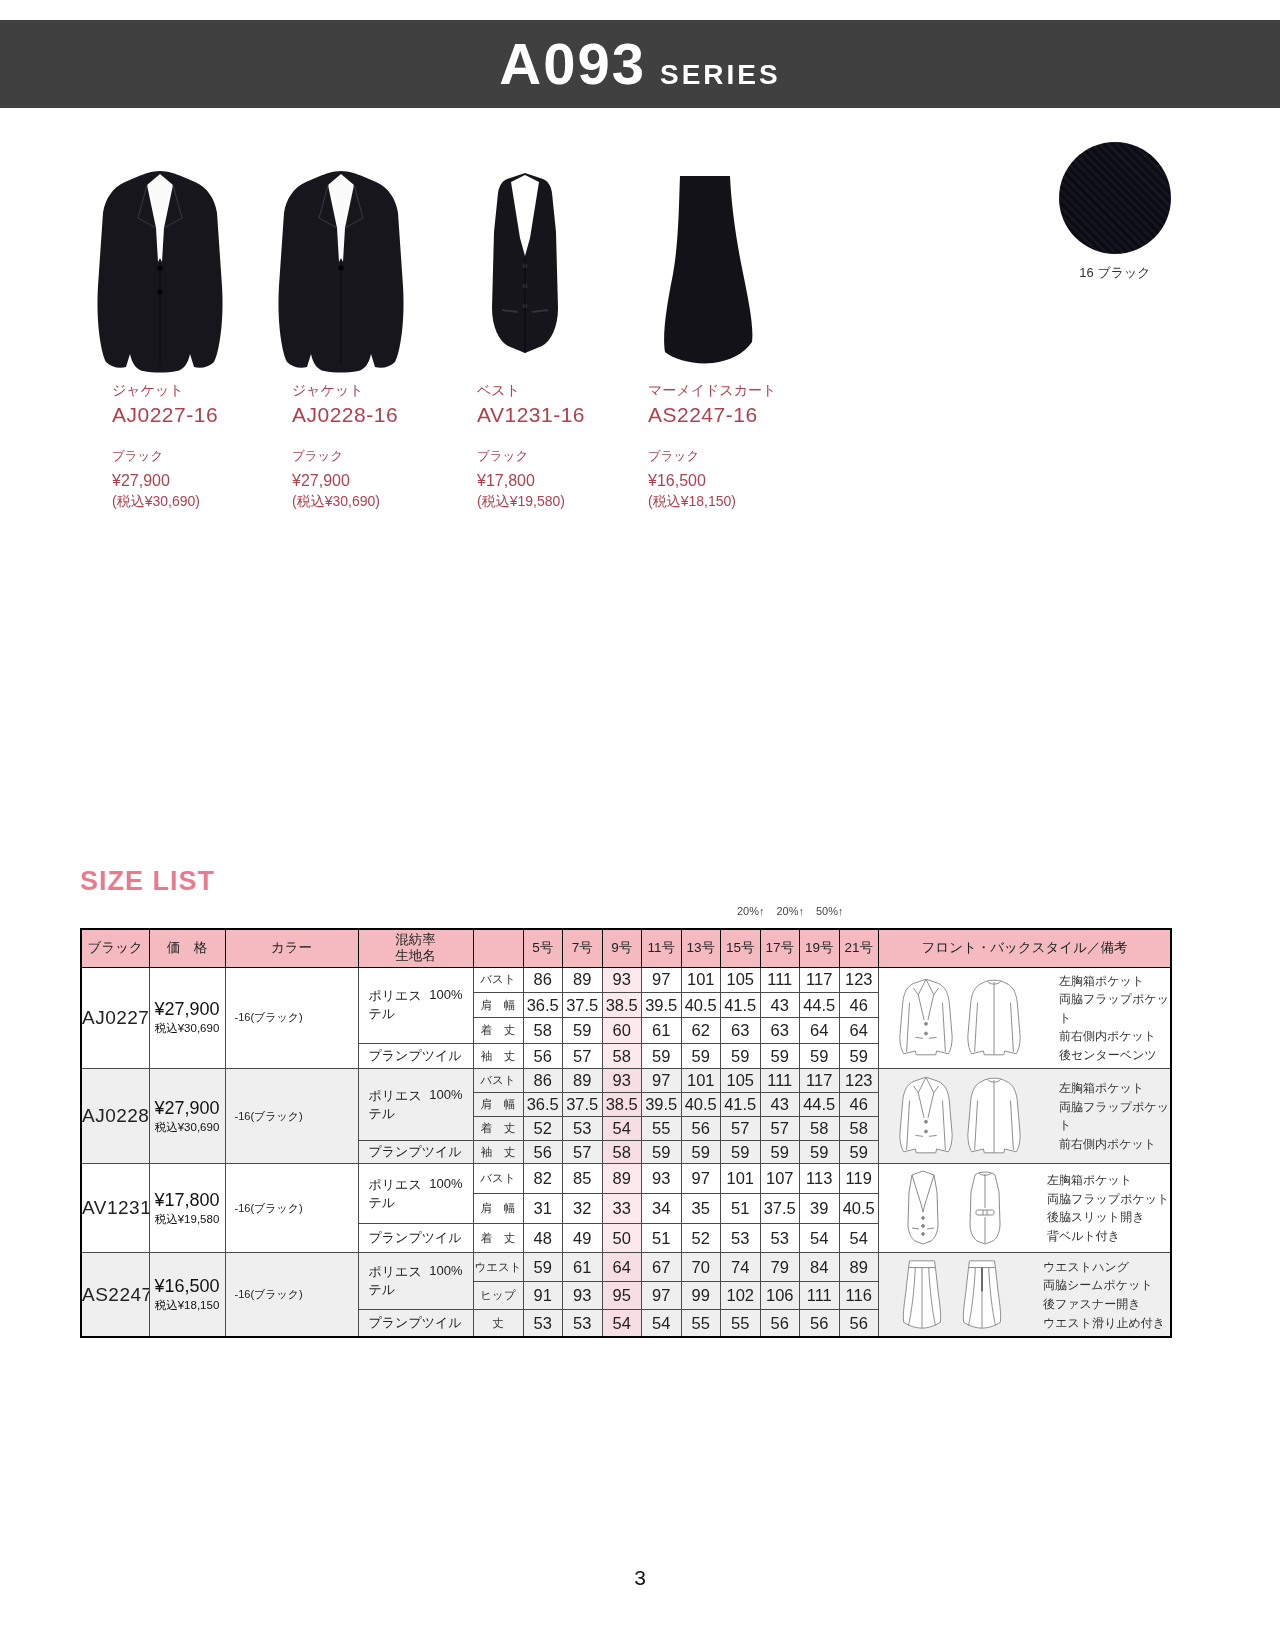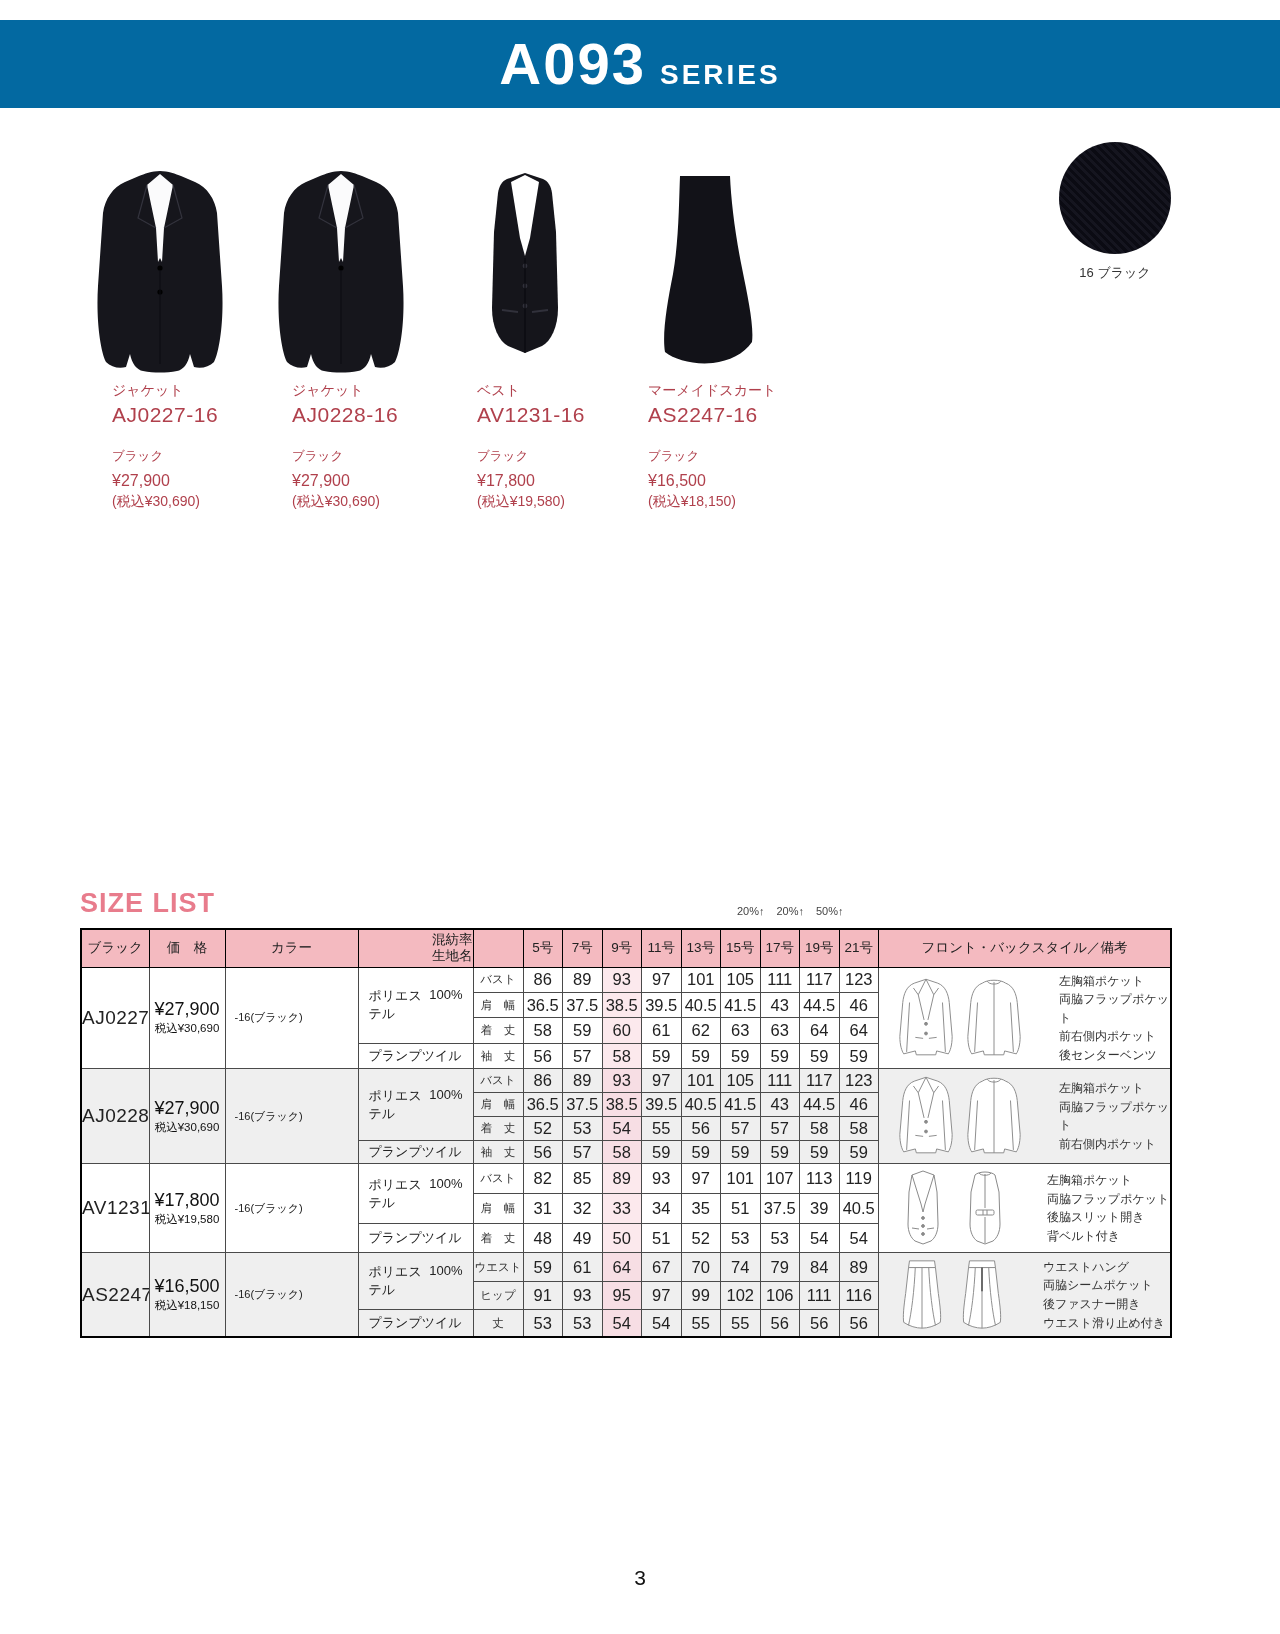--- a/index.html
+++ b/index.html
@@ -6,21 +6,21 @@
   html,body { background:#fff; }
   body {
     width:1280px; height:1634px; position:relative; overflow:hidden;
     font-family:"Liberation Sans","DejaVu Sans",sans-serif; color:#222;
   }
   .page { position:absolute; inset:0; background:#fff; }
 
   
   .banner {
     position:absolute; left:0; top:20px; width:1280px; height:88px;
-    background:#0369a1; display:flex; align-items:baseline; justify-content:center;
+    background:#404040; display:flex; align-items:baseline; justify-content:center;
     gap:14px; color:#fff; padding-top:12px;
   }
   .banner .t1 { font-size:58px; font-weight:bold; letter-spacing:2px; line-height:64px; }
   .banner .t2 { font-size:28px; font-weight:bold; letter-spacing:3px; }
 
   
   .garment { position:absolute; }
   .caption { position:absolute; top:382px; color:#b0404c; }
   .cap-type  { font-size:14px; }
   .cap-code  { font-size:21px; letter-spacing:.5px; margin:3px 0 21px; }
@@ -29,34 +29,34 @@
   .cap-tax   { font-size:14px; margin-top:3px; }
 
   
   .swatch-circle {
     position:absolute; left:1059px; top:142px; width:112px; height:112px; border-radius:50%;
     background:repeating-linear-gradient(45deg,#0b0b13 0 3px,#15151f 3px 6px);
   }
   .swatch-label { position:absolute; left:1029px; top:264px; width:172px; text-align:center; font-size:13px; color:#333; }
 
   
-  .sizelist-title { position:absolute; left:80px; top:888px; font-size:27px; font-weight:bold; color:#e87c8c; letter-spacing:1px; }
+  .sizelist-title { position:absolute; left:80px; top:866px; font-size:27px; font-weight:bold; color:#e87c8c; letter-spacing:1px; }
   .pct-notes { position:absolute; left:731px; top:905px; width:120px; display:flex; }
   .pct-notes span { width:39.5px; text-align:center; font-size:11px; color:#444; white-space:nowrap; }
 
   #size-table {
     position:absolute; left:80px; top:928px; width:1090px;
     border-collapse:collapse; table-layout:fixed; background:#fff; border:2px solid #000;
   }
   #size-table th, #size-table td { border:1px solid #4a4a4a; overflow:hidden; }
   #size-table th {
     background:#f4bac0; font-weight:normal; font-size:13.5px; height:38px;
     text-align:center; color:#222; border-color:#000;
   }
-  #size-table th .fh { line-height:1.2;text-align:right; }
+  #size-table th .fh { line-height:1.2; }
   tr.block-top td { border-top:2px solid #000; }
   .h4 > td { height:20px; }
   .h3 > td { height:26px; }
   td.c-item  { font-size:19px; text-align:center; color:#222; letter-spacing:.5px; }
   td.c-price { text-align:center; }
   .p1 { font-size:18px; color:#111; }
   .p2 { font-size:11.5px; color:#111; margin-top:1px; }
   td.c-color { font-size:11px; padding-left:9px; }
   td.c-fab1  { font-size:13px; padding:0 10px;margin-top:41px; }
   .fabflex { display:flex; justify-content:space-between; }

